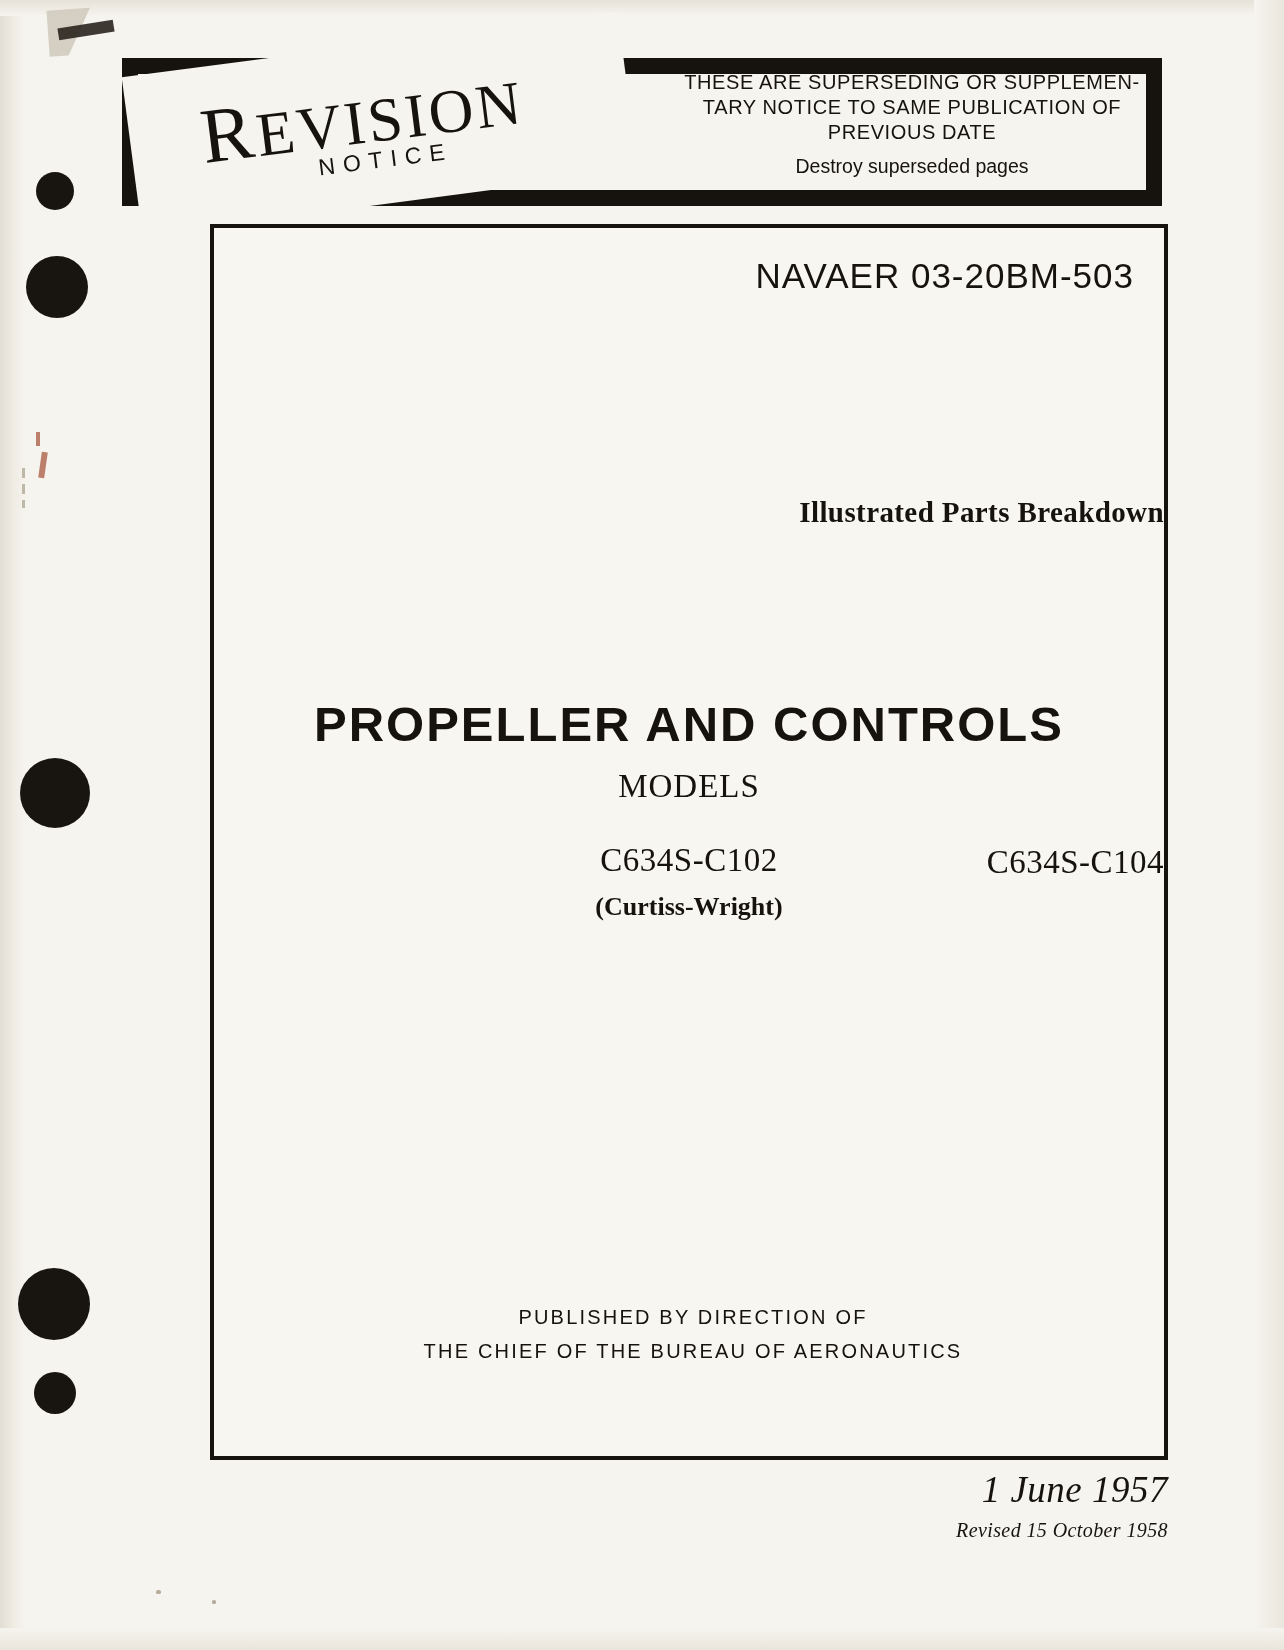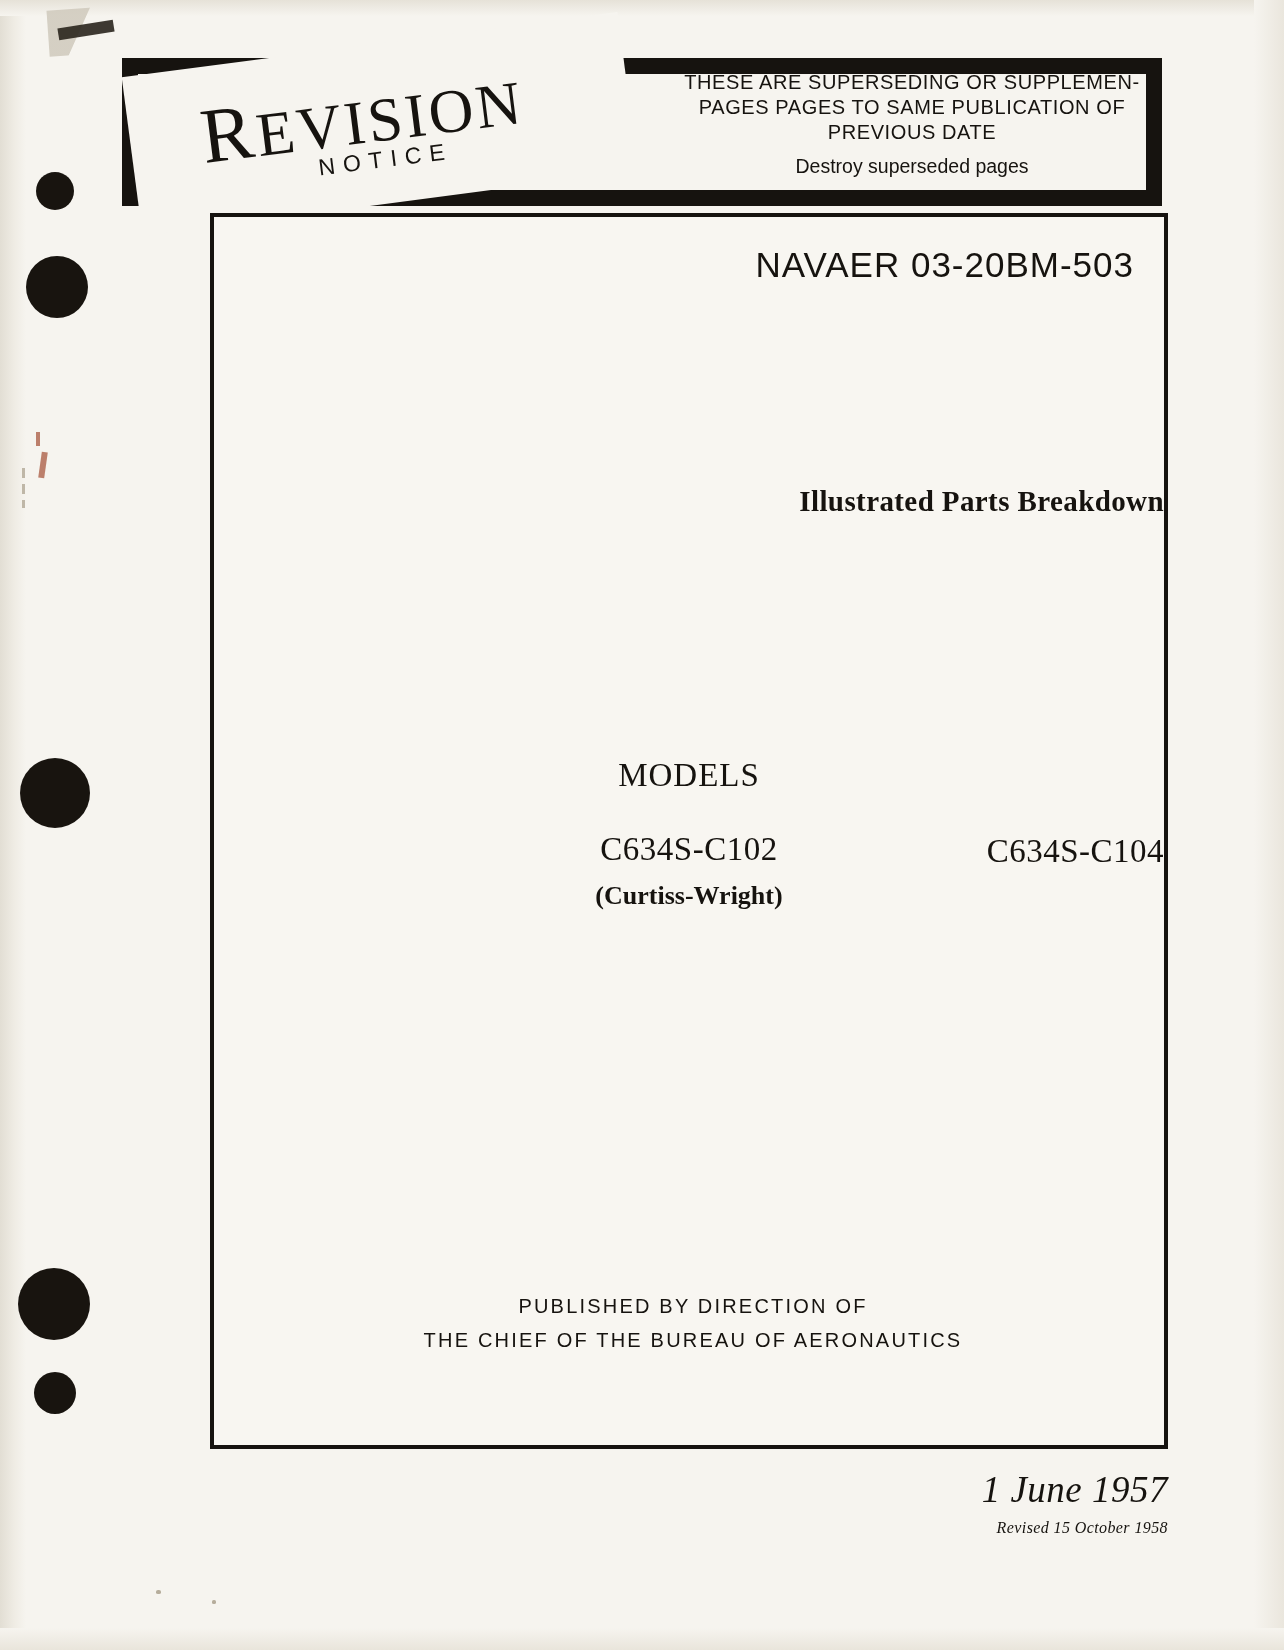--- a/index.html
+++ b/index.html
@@ -139,21 +139,21 @@
     font-family: "Liberation Sans", sans-serif;
     font-size: 19.5px;
     line-height: 27px;
     margin-top: 8px;
   }
 
   
   .main-frame {
     position: absolute;
     left: 210px;
-    top: 213px;
+    top: 224px;
     width: 950px;
     height: 1228px;
     border: 4px solid #16130f;
     background: #f8f6f1;
   }
   .navaer {
     position: absolute;
     right: 30px;
     top: 28px;
     font-family: "Liberation Sans", sans-serif;
@@ -237,21 +237,21 @@
   }
   .date-main {
     font-family: "Liberation Serif", serif;
     font-style: italic;
     font-size: 37px;
     letter-spacing: 0.5px;
   }
   .date-rev {
     font-family: "Liberation Serif", serif;
     font-style: italic;
-    font-size: 16px;
+    font-size: 20px;
     margin-top: 8px;
     letter-spacing: 0.4px;
   }
 
   
   .speck {
     position: absolute;
     background: #b6ad9c;
     border-radius: 40%;
   }
@@ -309,31 +309,32 @@
     <div class="bar bar-left-upper"></div>
     <div class="bar bar-right"></div>
 
     <div class="rev-white-wedge"></div>
 
     <div class="rev-word"><span class="cap">R</span>EVISION</div>
     <div class="rev-sub">NOTICE</div>
 
     <div class="rev-right-text">
       <div class="l1">THESE ARE SUPERSEDING OR SUPPLEMEN-</div>
-      <div class="l1">PAGES PAGES TO SAME PUBLICATION OF</div>
+      <div class="l1">TARY NOTICE TO SAME PUBLICATION OF</div>
       <div class="l1">PREVIOUS DATE</div>
       <div class="l2">Destroy superseded pages</div>
     </div>
   </div>
 
   <div class="main-frame">
     <div class="navaer">NAVAER 03-20BM-503</div>
 
     <div class="title-ipb">Illustrated Parts Breakdown</div>
 
+    <div class="title-main">PROPELLER  AND  CONTROLS</div>
 
     <div class="models-label">MODELS</div>
     <div class="model-line model-1">C634S-C102</div>
     <div class="model-line model-2">C634S-C104</div>
 
     <div class="maker">(Curtiss-Wright)</div>
 
     <div class="published">
       <div>PUBLISHED BY DIRECTION OF</div>
       <div>THE CHIEF OF THE BUREAU OF AERONAUTICS</div>

